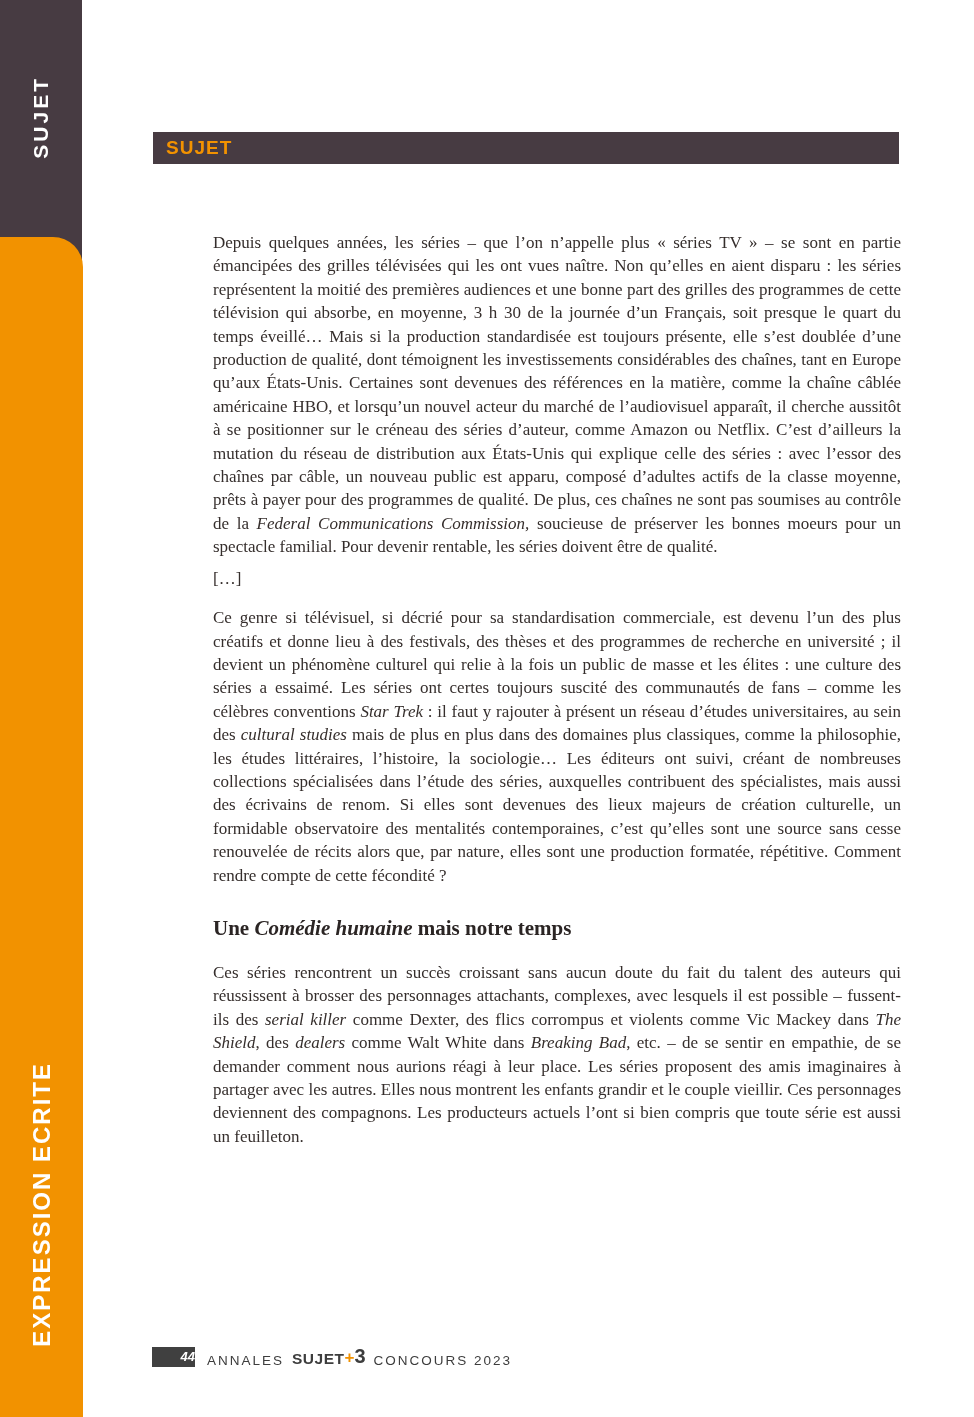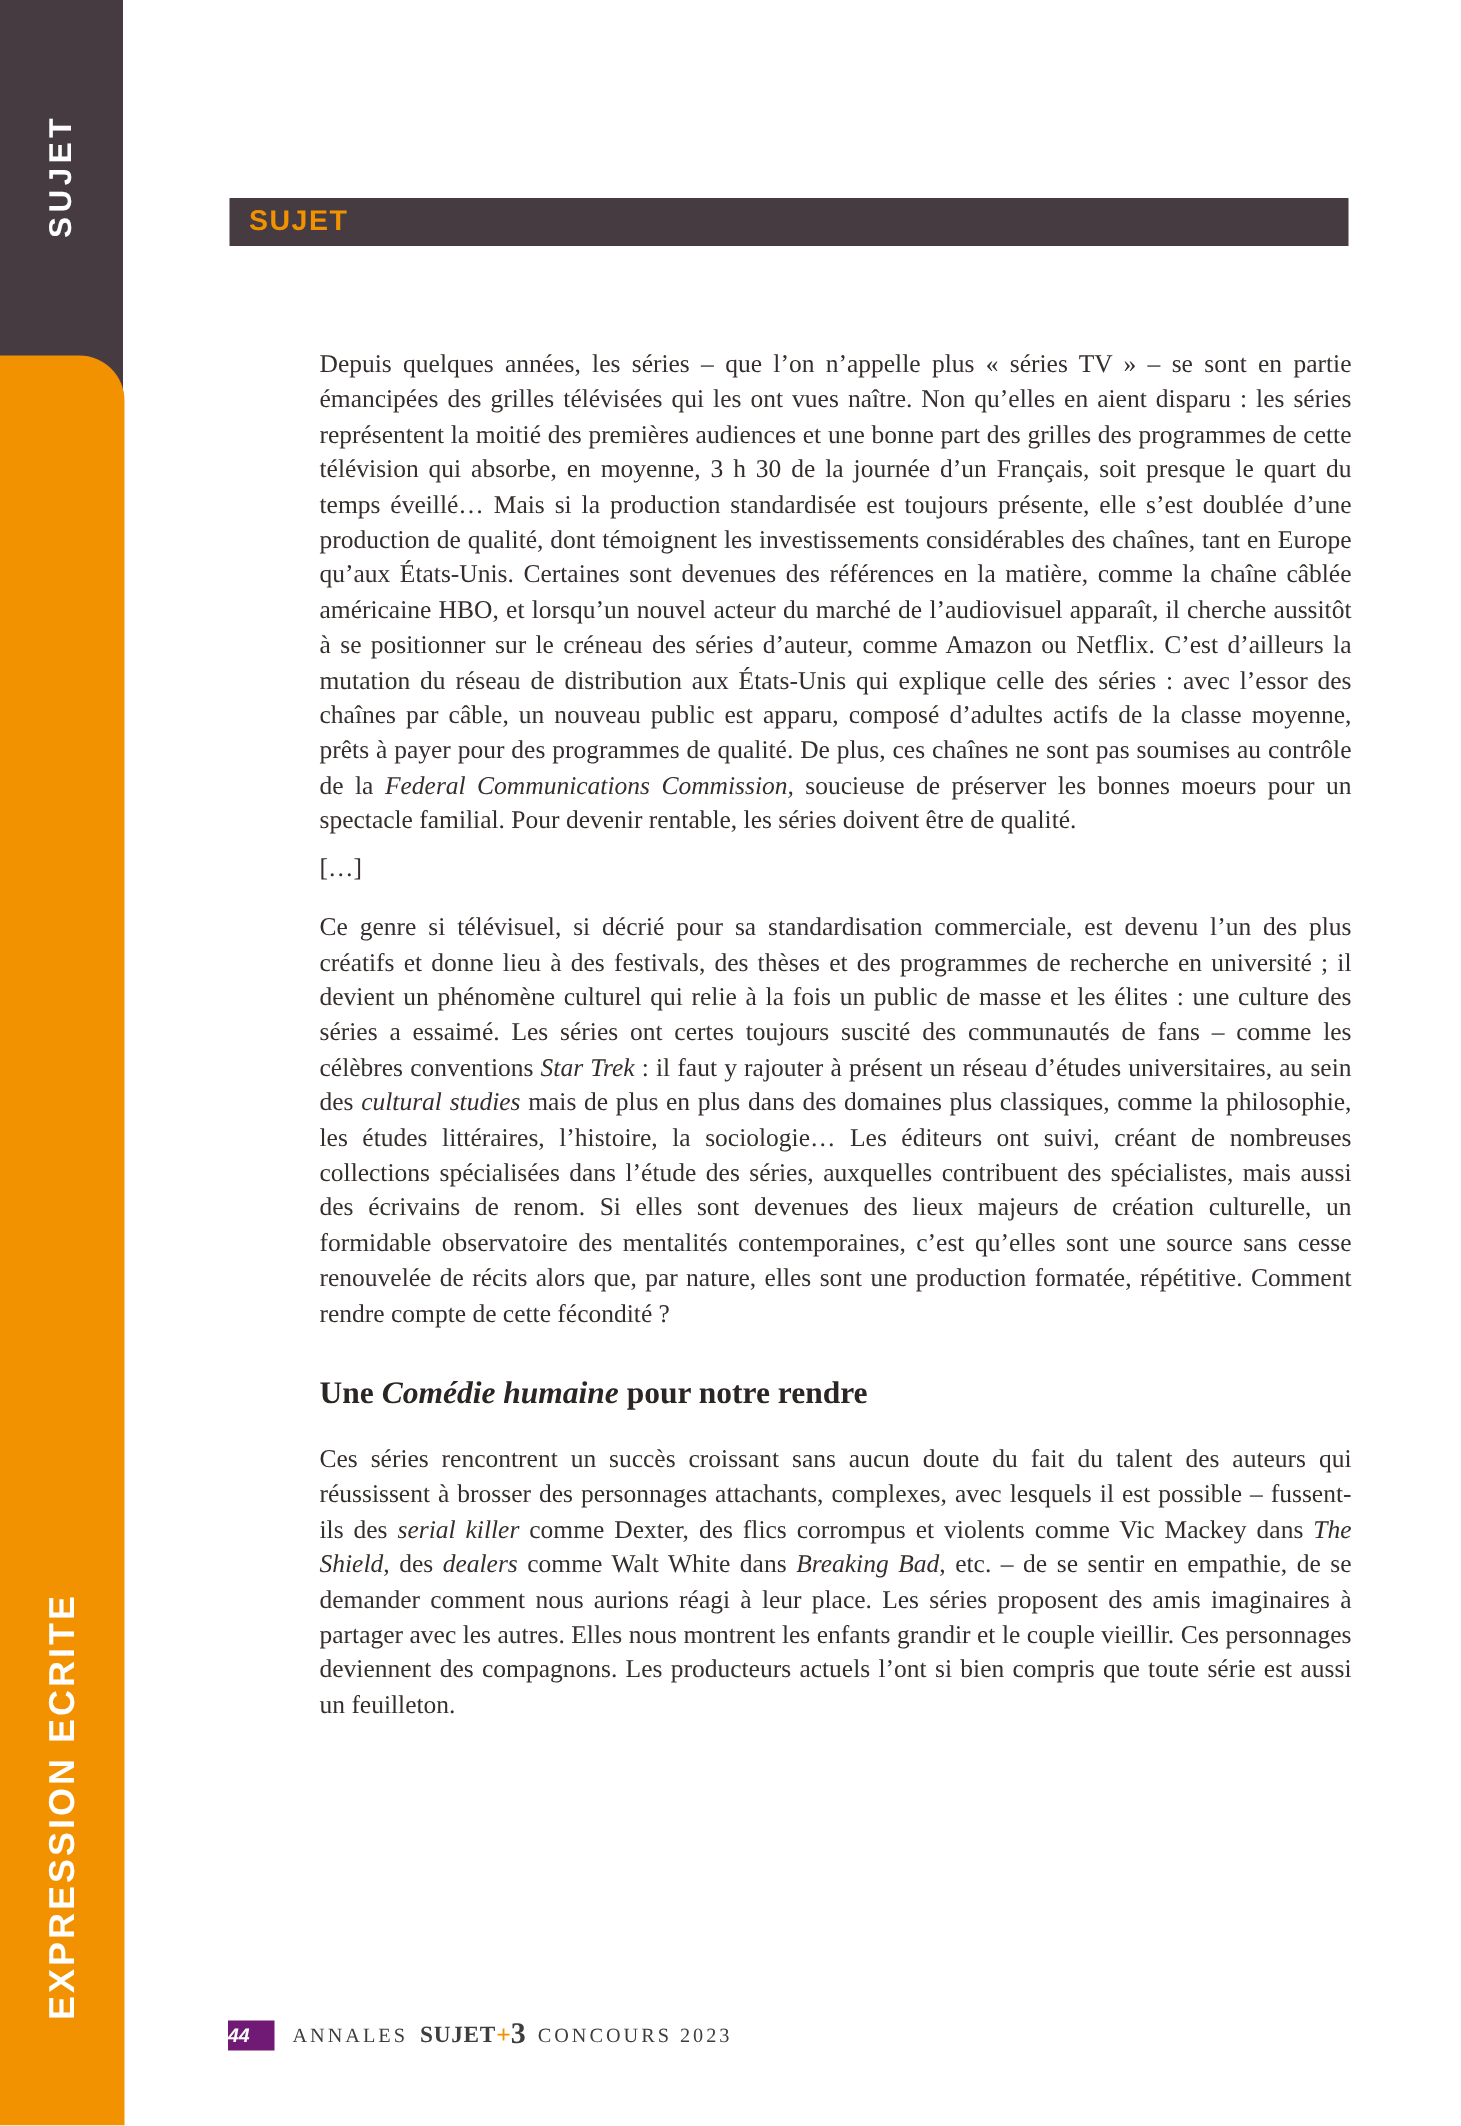--- a/index.html
+++ b/index.html
@@ -88,27 +88,28 @@
 
   
   .footer {
     position: absolute; left: 152px; top: 1345px;
     display: flex; align-items: center;
     font-family: "Liberation Sans", sans-serif;
     color: #3d3d3d;
   }
   .page-box {
     width: 31px; height: 20px;
-    background: #701a75;
+    background: #404040;
     color: #ffffff;
-    display: flex; align-items: center; justify-content: flex-start;
+    display: flex; align-items: center; justify-content: flex-end;
     font-weight: bold; font-style: italic; font-size: 13px;
     margin-right: 12px;
+    padding-left: 12px;
   }
-  .brand { display: flex; align-items: center; font-family: Liberation Serif, serif; }
+  .brand { display: flex; align-items: flex-end; }
   .brand-annales, .brand-concours {
     font-size: 13.5px; letter-spacing: 2px;
   }
   .brand-atout {
     font-weight: bold; font-size: 15.5px; letter-spacing: 0.5px;
     margin-left: 8px;
   }
   .brand-plus { font-weight: bold; font-size: 17px; color: #f29200; }
   .brand-three { font-weight: bold; font-size: 20px; margin-right: 8px; }
 </style>
@@ -128,21 +129,21 @@
   </aside>
 
   <div class="header-bar">
     <span class="title">SUJET</span>
   </div>
 
   <main class="content">
     <p><span>Depuis quelques années, les séries – que l’on n’appelle plus « séries TV » – se sont en partie émancipées des grilles télévisées qui les ont vues naître. Non qu’elles en aient disparu : les séries représentent la moitié des premières audiences et une bonne part des grilles des programmes de cette télévision qui absorbe, en moyenne, 3 h 30 de la journée d’un Français, soit presque le quart du temps éveillé… Mais si la production standardisée est toujours présente, elle s’est doublée d’une production de qualité, dont témoignent les investissements considérables des chaînes, tant en Europe qu’aux États-Unis. Certaines sont devenues des références en la matière, comme la chaîne câblée américaine HBO, et lorsqu’un nouvel acteur du marché de l’audiovisuel apparaît, il cherche aussitôt à se positionner sur le créneau des séries d’auteur, comme Amazon ou Netflix. C’est d’ailleurs la mutation du réseau de distribution aux États-Unis qui explique celle des séries : avec l’essor des chaînes par câble, un nouveau public est apparu, composé d’adultes actifs de la classe moyenne, prêts à payer pour des programmes de qualité. De plus, ces chaînes ne sont pas soumises au contrôle de la </span><span style="font-style: italic;">Federal Communications Commission,</span><span> soucieuse de préserver les bonnes moeurs pour un spectacle familial. Pour devenir rentable, les séries doivent être de qualité.</span></p>
     <p class="gap-ellipsis"><span>[…]</span></p>
     <p><span>Ce genre si télévisuel, si décrié pour sa standardisation commerciale, est devenu l’un des plus créatifs et donne lieu à des festivals, des thèses et des programmes de recherche en université ; il devient un phénomène culturel qui relie à la fois un public de masse et les élites : une culture des séries a essaimé. Les séries ont certes toujours suscité des communautés de fans – comme les célèbres conventions </span><span style="font-style: italic;">Star Trek</span><span> : il faut y rajouter à présent un réseau d’études universitaires, au sein des </span><span style="font-style: italic;">cultural studies</span><span> mais de plus en plus dans des domaines plus classiques, comme la philosophie, les études littéraires, l’histoire, la sociologie… Les éditeurs ont suivi, créant de nombreuses collections spécialisées dans l’étude des séries, auxquelles contribuent des spécialistes, mais aussi des écrivains de renom. Si elles sont devenues des lieux majeurs de création culturelle, un formidable observatoire des mentalités contemporaines, c’est qu’elles sont une source sans cesse renouvelée de récits alors que, par nature, elles sont une production formatée, répétitive. Comment rendre compte de cette fécondité ?</span></p>
-    <h2><span>Une </span><span style="font-style: italic;">Comédie humaine</span><span> pour notre rendre</span></h2>
+    <h2><span>Une </span><span style="font-style: italic;">Comédie humaine</span><span> mais notre temps</span></h2>
     <p class="after-heading"><span>Ces séries rencontrent un succès croissant sans aucun doute du fait du talent des auteurs qui réussissent à brosser des personnages attachants, complexes, avec lesquels il est possible – fussent-ils des </span><span style="font-style: italic;">serial killer</span><span> comme Dexter, des flics corrompus et violents comme Vic Mackey dans </span><span style="font-style: italic;">The Shield</span><span>, des </span><span style="font-style: italic;">dealers</span><span> comme Walt White dans </span><span style="font-style: italic;">Breaking Bad</span><span>, etc. – de se sentir en empathie, de se demander comment nous aurions réagi à leur place. Les séries proposent des amis imaginaires à partager avec les autres. Elles nous montrent les enfants grandir et le couple vieillir. Ces personnages deviennent des compagnons. Les producteurs actuels l’ont si bien compris que toute série est aussi un feuilleton.</span></p>
   </main>
 
   <footer class="footer">
     <span class="page-box">
       <span>44</span>
     </span>
     <span class="brand">
       <span class="brand-annales">ANNALES</span>
       <span class="brand-atout">SUJET</span>

